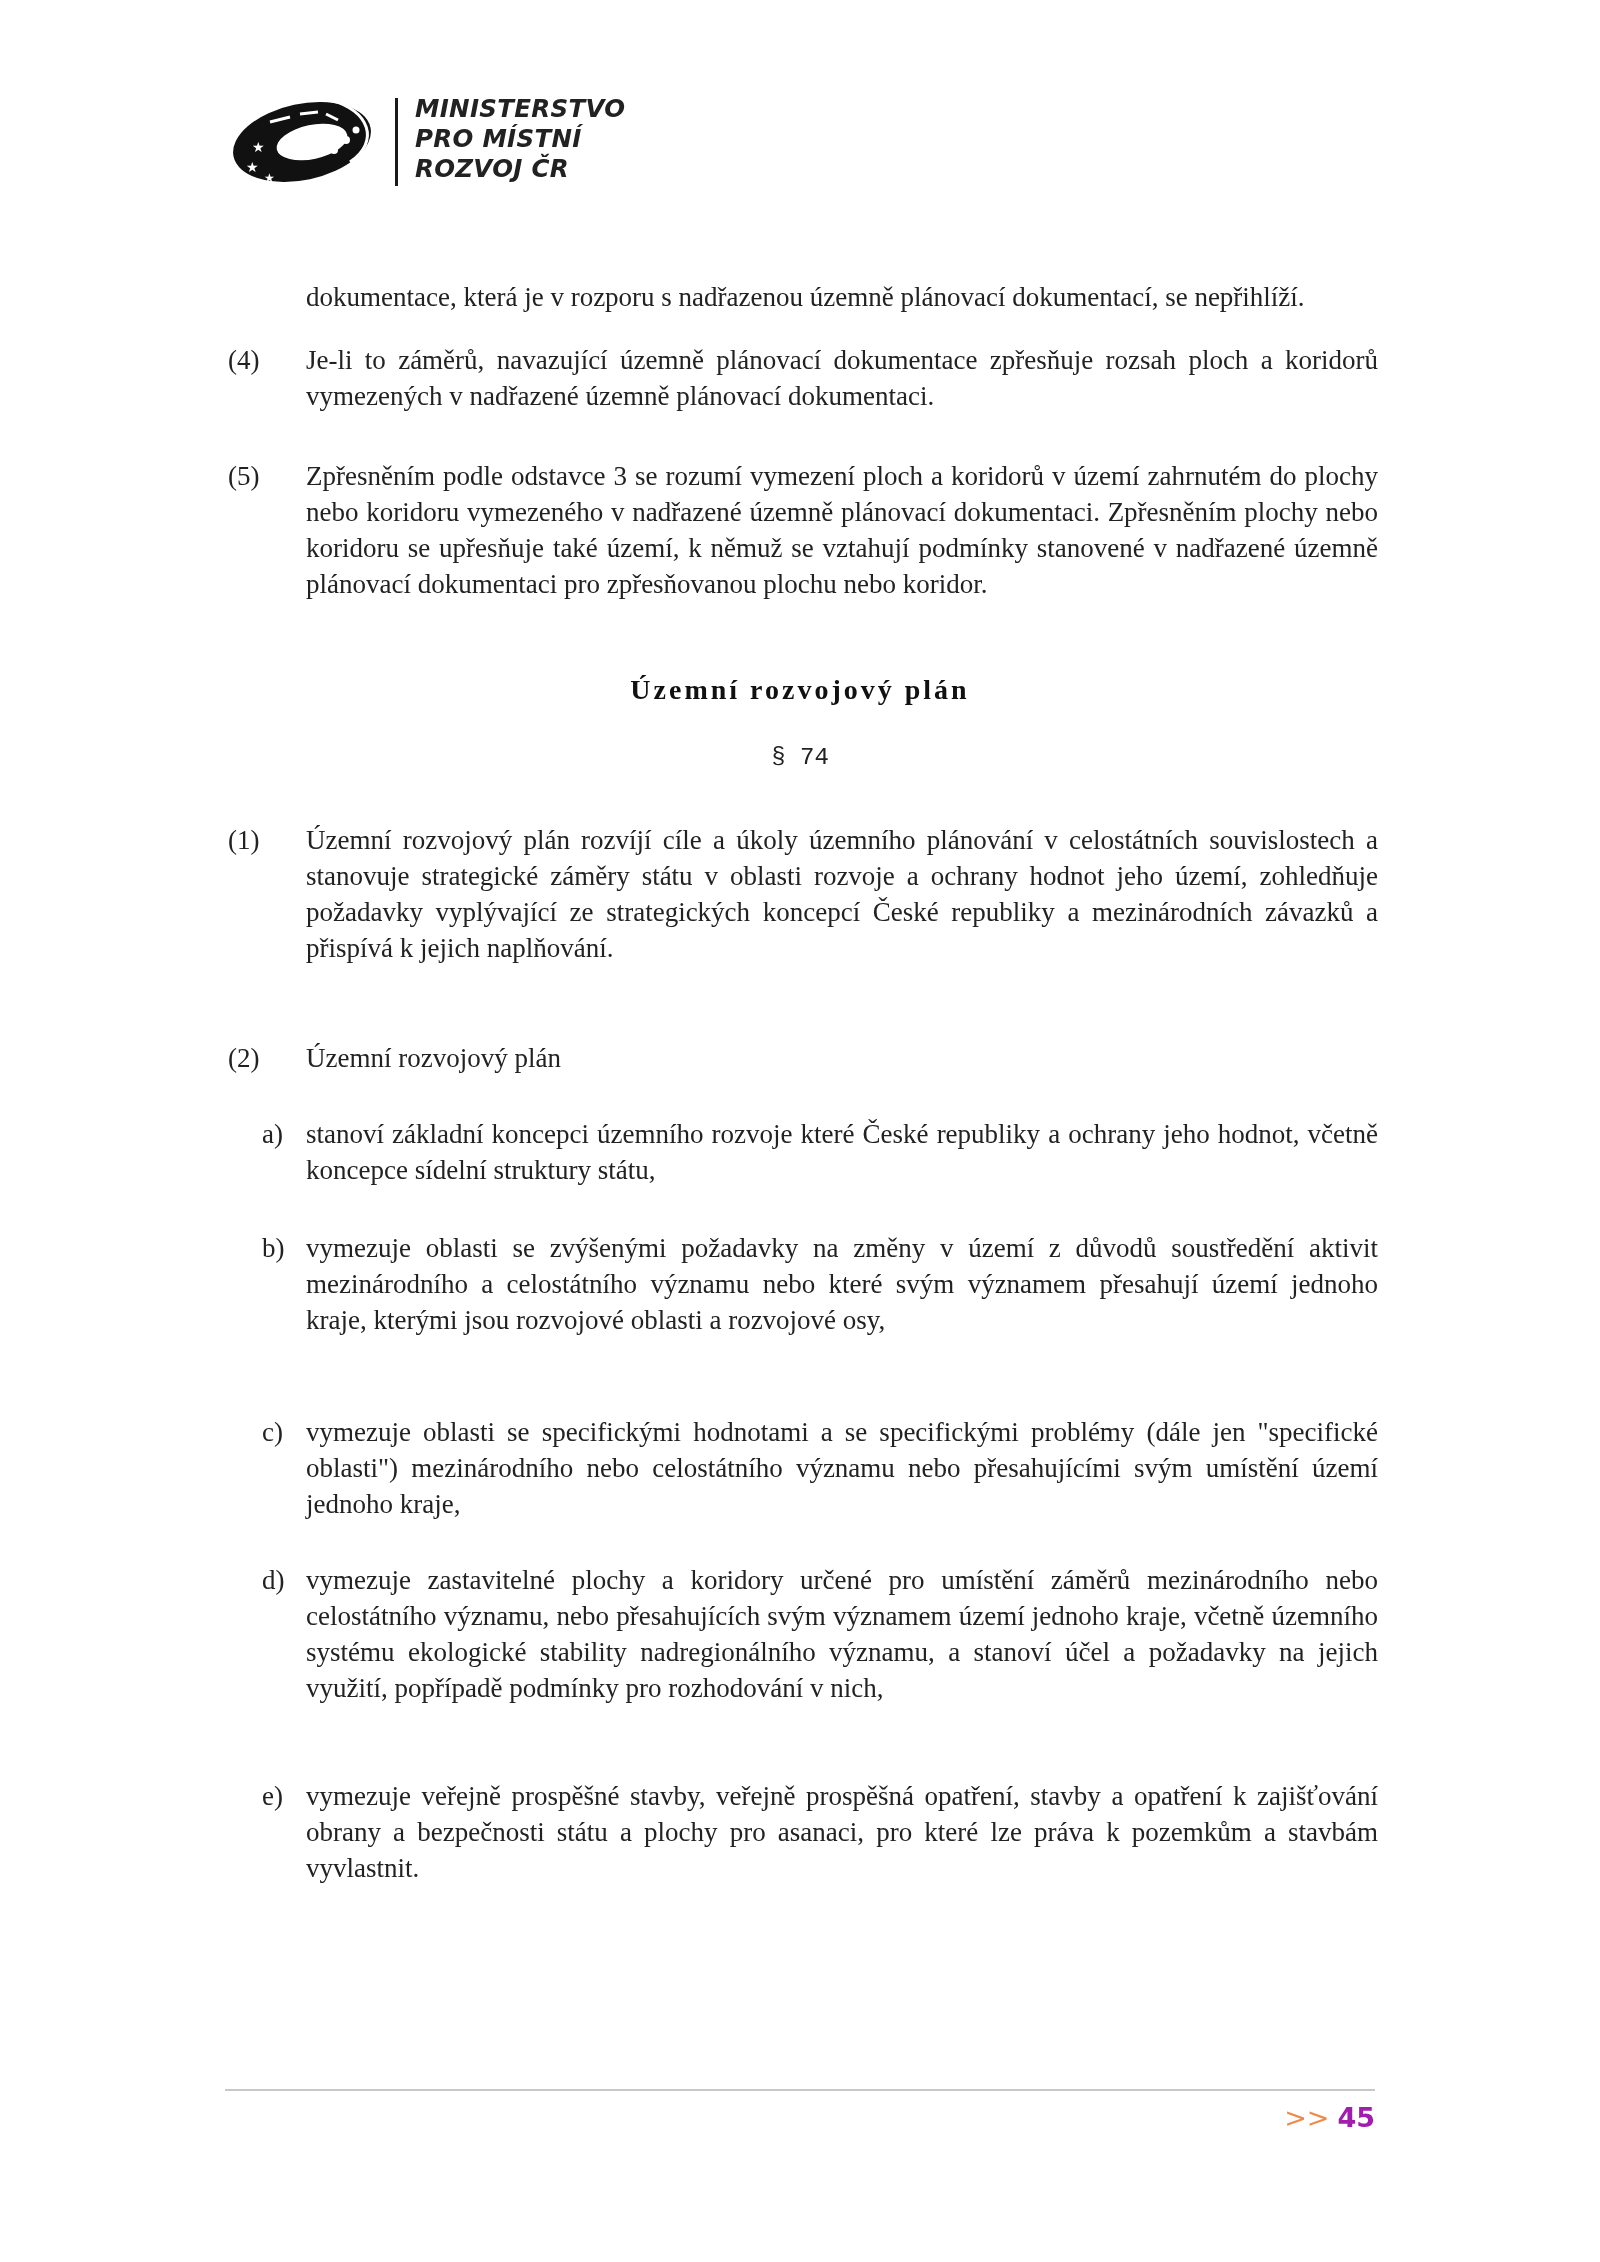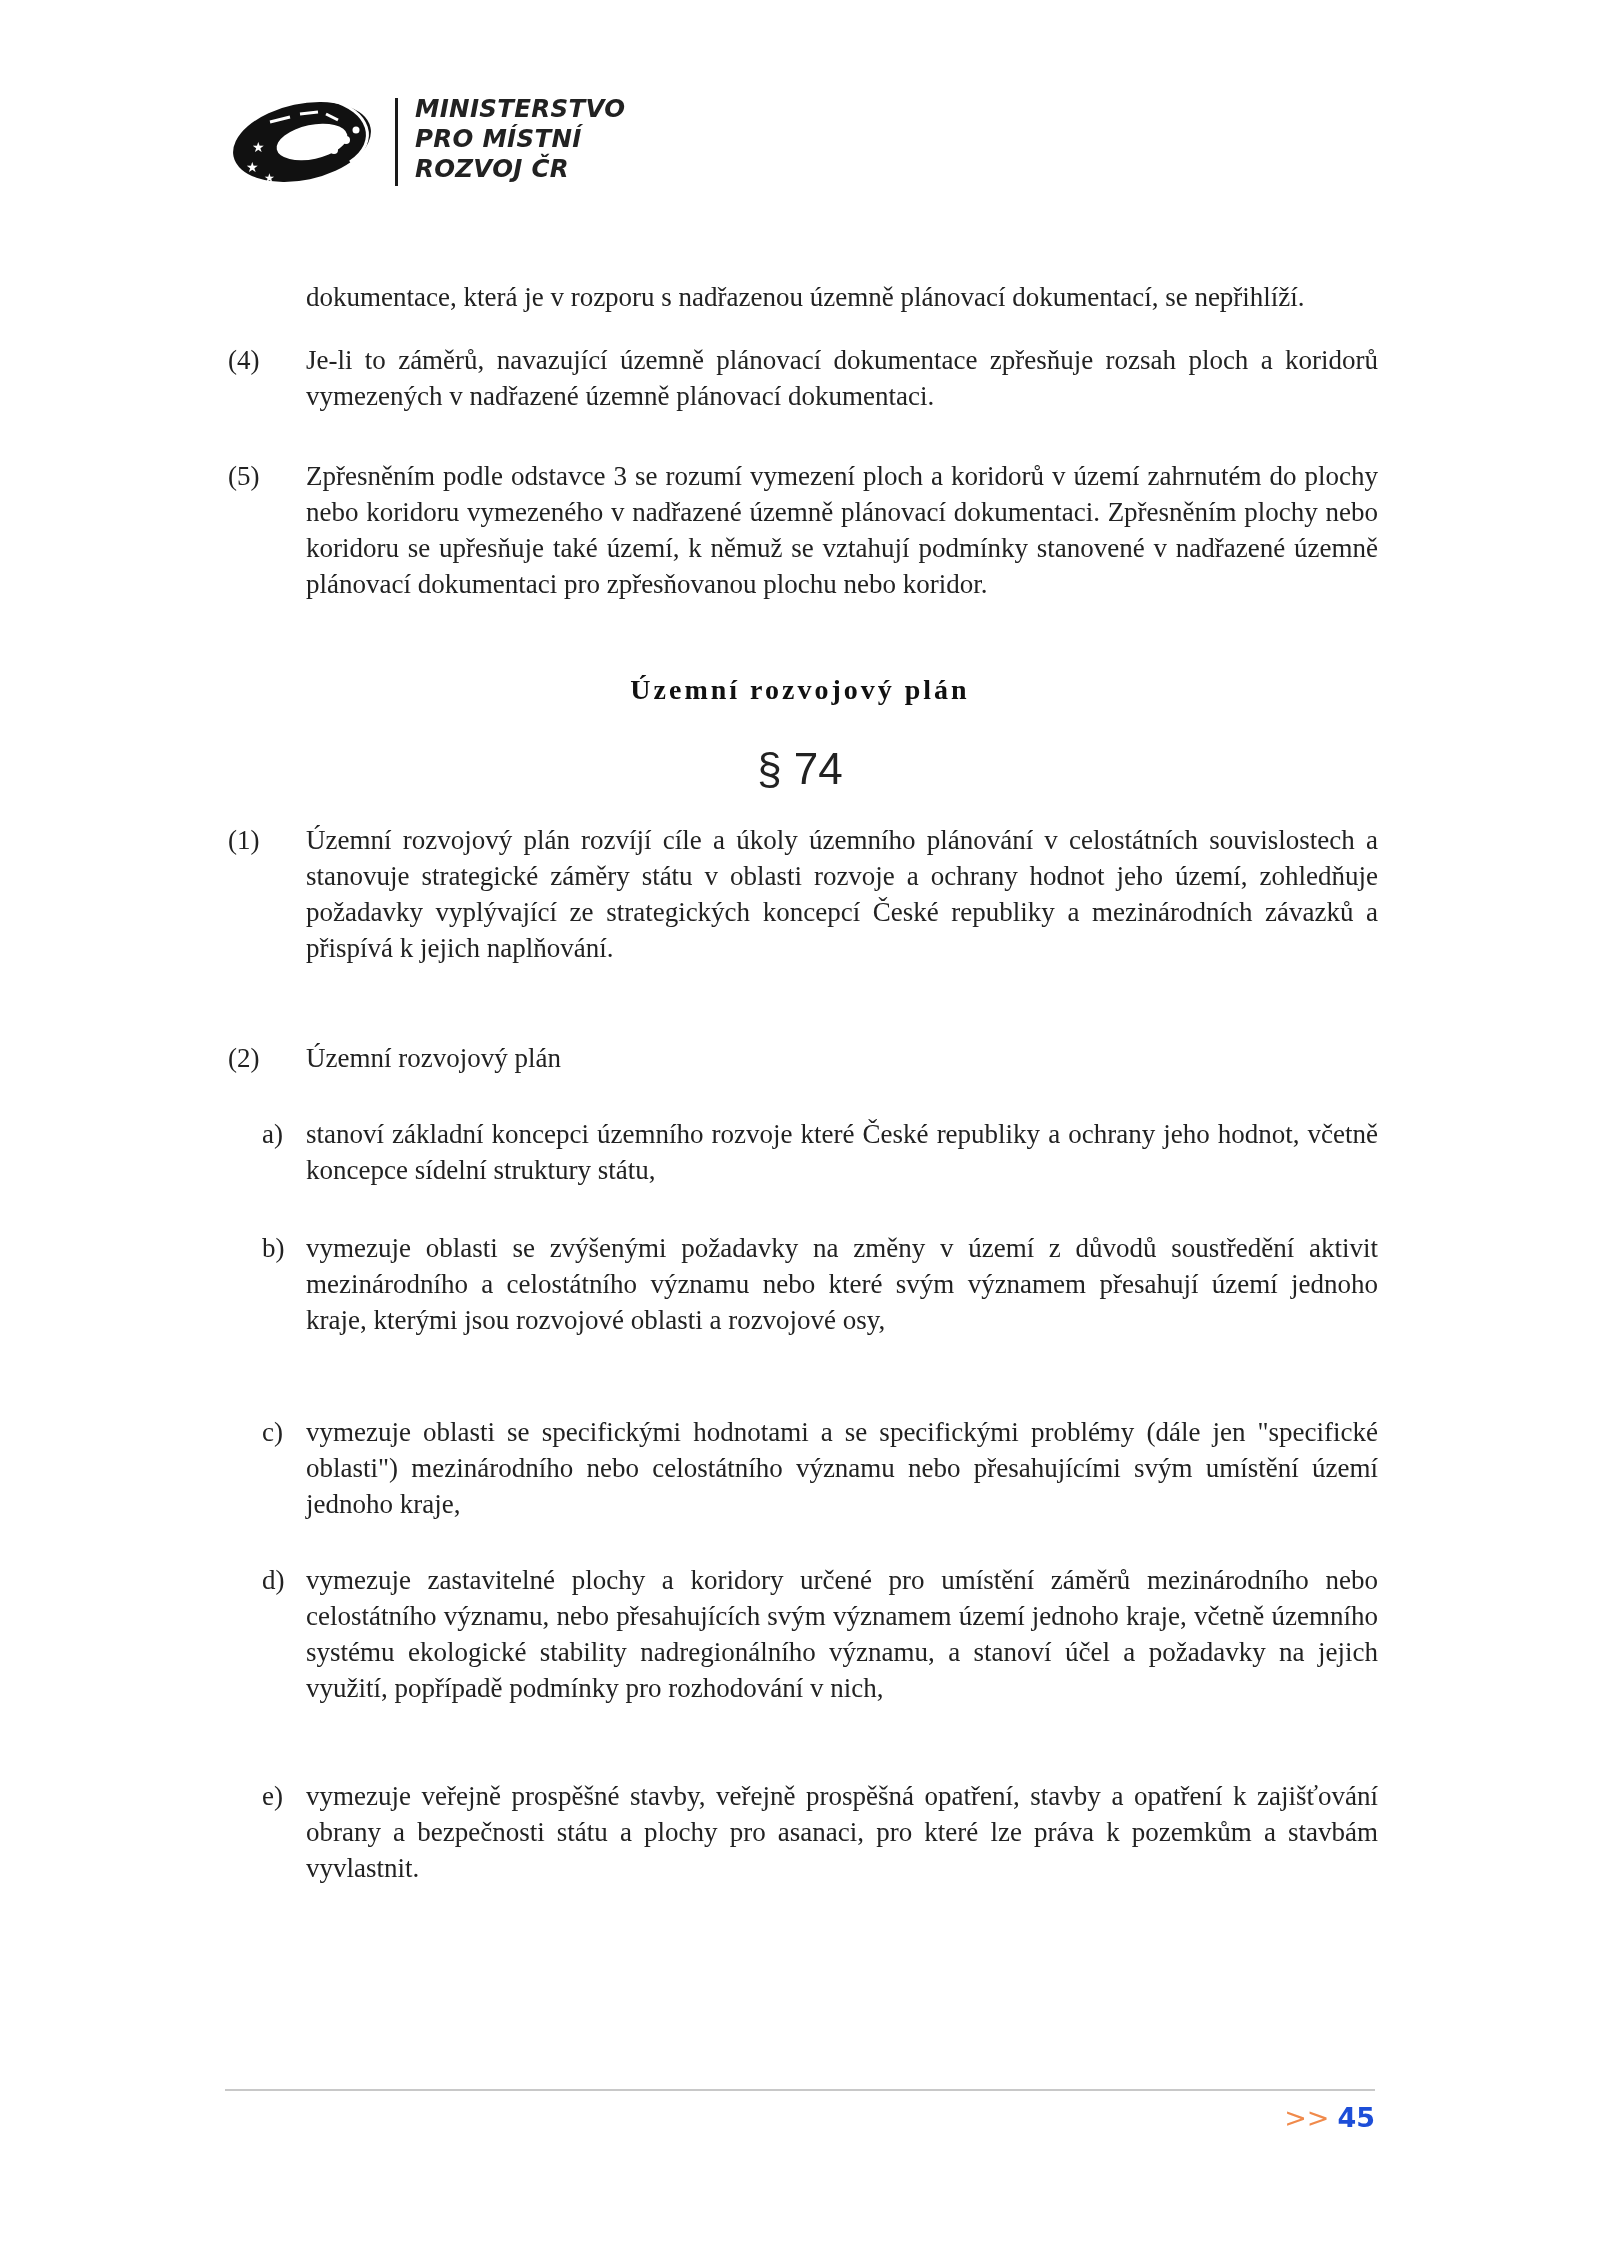--- a/index.html
+++ b/index.html
@@ -14,26 +14,26 @@
 
   .body-text { font-family: "Liberation Serif", "DejaVu Serif", serif; font-size: 27px; line-height: 36px; color: #222; }
   .para { position: absolute; left: 228px; width: 1150px; }
   .para .num { position: absolute; left: 0; top: 0; width: 70px; }
   .para .txt { position: absolute; left: 78px; width: 1072px; text-align: justify; }
   .item { position: absolute; left: 262px; width: 1116px; }
   .item .lbl { position: absolute; left: 0; top: 0; width: 44px; text-align: left; }
   .item .txt { position: absolute; left: 44px; width: 1072px; text-align: justify; }
 
   .section-heading { position: absolute; left: 0; width: 1600px; text-align: center; font-family: "Liberation Serif", "DejaVu Serif", serif; font-size: 28px; letter-spacing: 3px; color: #111; font-weight: bold; }
-  .paragraph-mark { position: absolute; left: 0; width: 1600px; text-align: center; font-family: Liberation Sans, sans-serif; font-size: 44px; color: #222; }
+  .paragraph-mark { position: absolute; left: 0; width: 1600px; text-align: center; font-family: Liberation Mono, monospace; font-size: 24px; color: #222; }
 
   .footer-line { position: absolute; left: 225px; top: 2089px; width: 1150px; height: 2px; background: #c8c8c8; }
   .page-num { position: absolute; right: 225px; top: 2102px; font-family: "DejaVu Sans", "Liberation Sans", sans-serif; font-size: 27px; white-space: nowrap; }
   .page-num .arrows { color: #f08a4b; margin-right: 8px; }
-  .page-num .n { color: #1d4ed8; font-weight: bold; }
+  .page-num .n { color: #a21caf; font-weight: bold; }
 </style>
 </head>
 <body>
 
 <div class="page">
 
   <div class="header">
     <svg class="logo" viewBox="0 0 148 95">
       <ellipse cx="72" cy="50" rx="70" ry="38" fill="#111" transform="rotate(-12 72 50)"></ellipse>
       <ellipse cx="82" cy="50" rx="36" ry="17" fill="#fff" transform="rotate(-12 82 50)"></ellipse>

